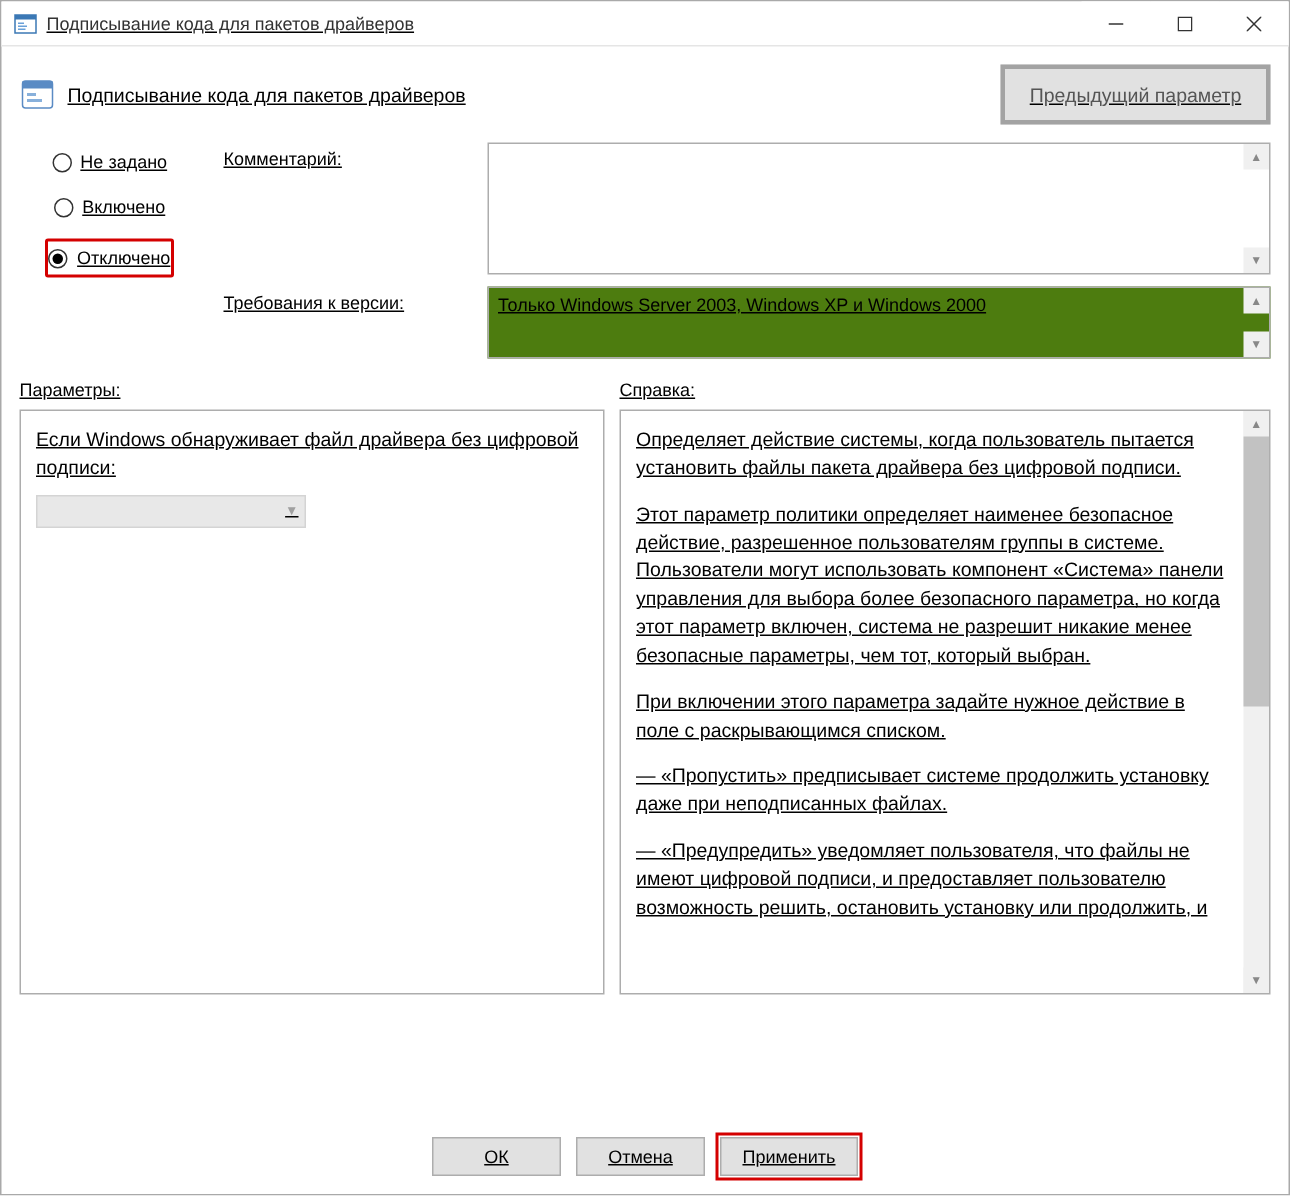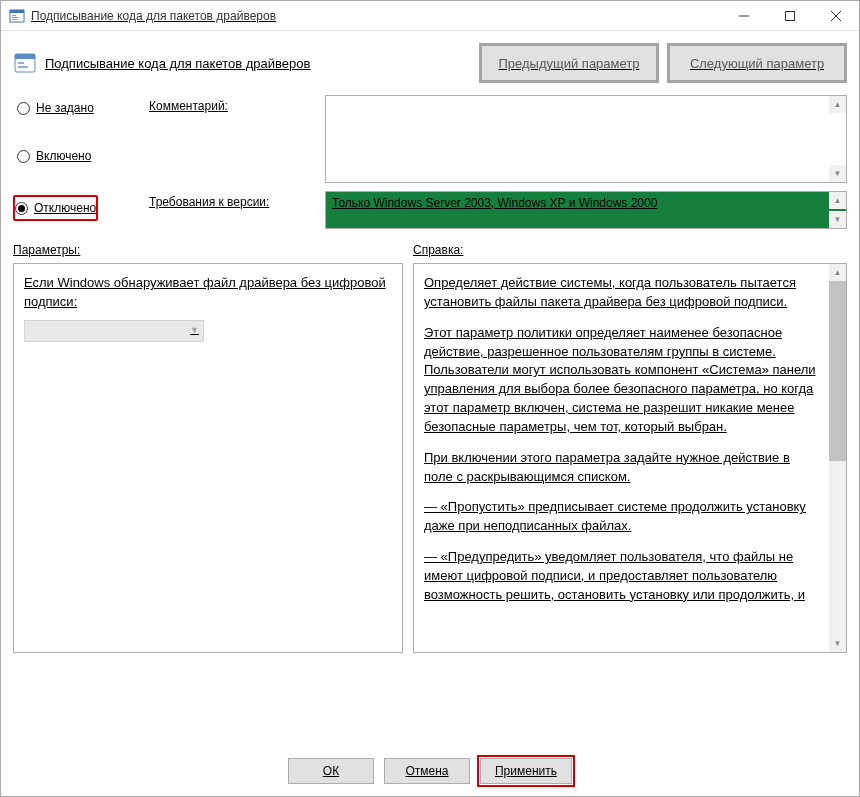--- a/index.html
+++ b/index.html
@@ -80,22 +80,23 @@
   }
   .top-grid {
     display: flex;
     padding: 0 12px 8px 12px;
     gap: 16px;
   }
   .radio-col {
     width: 120px;
     display: flex;
     flex-direction: column;
-    gap: 30px;
+    gap: 12px;
     padding-top: 4px;
+    align-items: center;
   }
   .radio-wrap {
     display: flex;
     align-items: center;
     gap: 6px;
     padding: 2px 4px;
   }
   .radio-wrap.highlight {
     border: 2px solid #d40000;
     border-radius: 2px;
@@ -141,22 +142,22 @@
     background: #fff;
     height: 88px;
     position: relative;
     font-size: 12px;
     padding: 4px 20px 4px 6px;
     color: #000;
   }
   .version-box {
     flex: 1;
     border: 1px solid #adadad;
-    background: #15803d;
-    height: 38px;
+    background: #4d7c0f;
+    height: 48px;
     position: relative;
     font-size: 12px;
     padding: 4px 33px 4px 6px;
   }
   .scroll-arrows {
     position: absolute;
     right: 0;
     top: 0;
     bottom: 0;
     width: 17px;
@@ -295,21 +296,20 @@
     <span class="hdr-icon">
       <svg width="24" height="24" viewBox="0 0 24 24">
         <rect x="2" y="3" width="20" height="18" rx="2" fill="#fff" stroke="#5a8bc4"></rect>
         <rect x="2" y="3" width="20" height="5" fill="#5a8bc4"></rect>
         <rect x="5" y="11" width="6" height="2" fill="#88b0db"></rect>
         <rect x="5" y="15" width="10" height="2" fill="#88b0db"></rect>
       </svg>
     </span>
     <span class="hdr-title">Подписывание кода для пакетов драйверов</span>
     <button class="nav-btn">Предыдущий параметр</button>
-    <button class="nav-btn">Следующий параметр</button>
   </div>
 
   <div class="top-grid">
     <div class="radio-col">
       <label class="radio-wrap">
         <span class="radio"></span>
         <span>Не задано</span>
       </label>
       <label class="radio-wrap">
         <span class="radio"></span>

